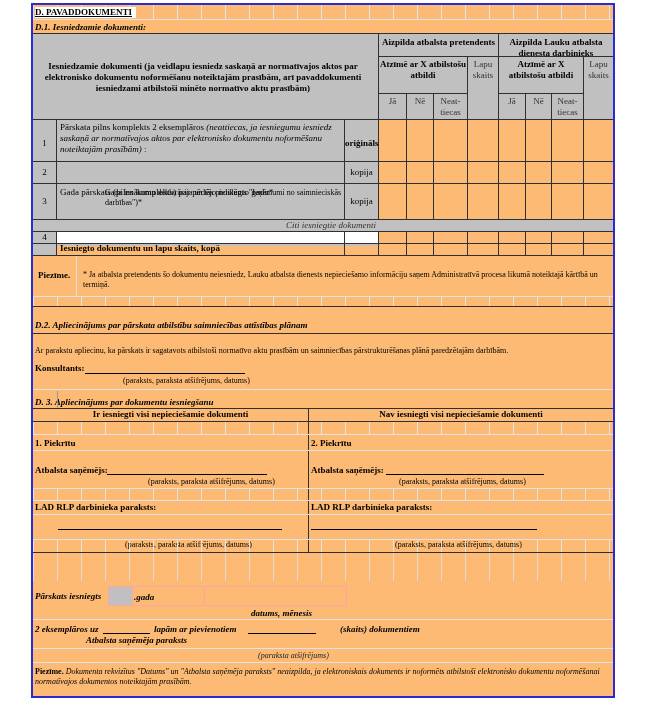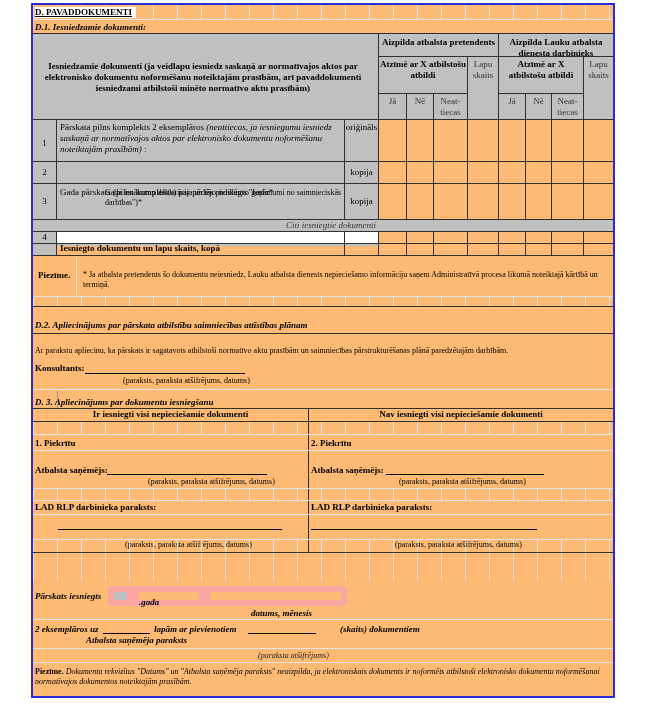--- a/index.html
+++ b/index.html
@@ -12,21 +12,21 @@
       linear-gradient(to right, #e3e3e3 1px, transparent 1px);
       background-size:24px 100%; }
   .hline { position:absolute; height:1px; background:#e3e3e3; }
   .thick { background:#303030; }
   .gray { background:#c0c0c0; }
   .b { font-weight:bold; }
   .i { font-style:italic; }
   .t9 { font-size:9px; line-height:11px; }
   .t8 { font-size:8px; line-height:10px; }
   .center { text-align:center; }
-  .cell { position:absolute; box-sizing:border-box; border:6px solid #fca5a5; }
+  .cell { position:absolute; box-sizing:border-box; border:1px solid #fca5a5; }
   .u { text-decoration:underline; }
   .sigline { position:absolute; height:1px; background:#000; }
 </style>
 </head>
 <body>
 
 <div class="page">
 
   <div class="gridbg" style="left:0;top:0;width:580px;height:14px;"></div>
   <div class="hline" style="left:0;top:14px;width:580px;"></div>
@@ -71,21 +71,21 @@
 
   <div class="abs thick" style="left:0;top:114px;width:580px;height:1px;"></div>
 
   <div class="abs gray" style="left:0;top:115px;width:345px;height:126px;"></div>
   <div class="abs thick" style="left:23px;top:115px;width:1px;height:126px;"></div>
   <div class="abs thick" style="left:311px;top:115px;width:1px;height:100px;"></div>
   <div class="abs thick" style="left:311px;top:227px;width:1px;height:14px;"></div>
 
   <div class="abs t9 center" style="left:0;top:133px;width:23px;">1</div>
   <div class="abs t9" style="left:27px;top:117px;width:283px;"><span>Pārskata pilns komplekts 2 eksemplāros </span><span class="i">(neattiecas,  ja iesniegumu iesniedz saskaņā ar normatīvajos aktos par elektronisko dokumentu noformēšanu noteiktajām prasībām)</span><span> :</span></div>
-  <div class="abs t9 center" style="left:312px;top:117px;width:33px;">oriģināls</div>
+  <div class="abs t9 center" style="left:312px;top:133px;width:33px;font-weight:bold;">oriģināls</div>
   <div class="abs thick" style="left:0;top:156px;width:580px;height:1px;"></div>
 
   <div class="abs t9 center" style="left:0;top:162px;width:23px;">2</div>
   <div class="abs t9" style="left:27px;top:162px;width:283px;margin-top:20px;">Gada   pārskats (pilns komplekts) par pēdējo noslēgto gadu*</div>
   <div class="abs t9 center" style="left:312px;top:162px;width:33px;">kopija</div>
   <div class="abs thick" style="left:0;top:178px;width:580px;height:1px;"></div>
 
   <div class="abs t9 center" style="left:0;top:191px;width:23px;">3</div>
   <div class="abs t8" style="left:27px;top:183px;width:240px;margin-left:45px;">Gada ienākumu deklarācija un tās pielikums "Ieņēmumi no saimnieciskās darbības")*</div>
   <div class="abs t9 center" style="left:312px;top:191px;width:33px;">kopija</div>

